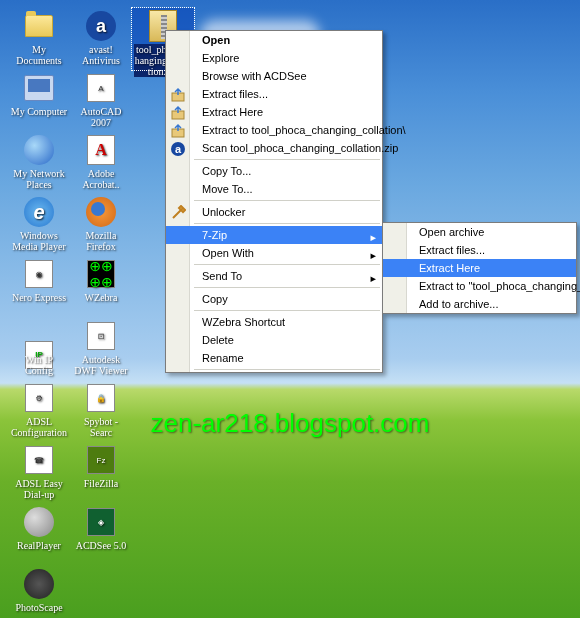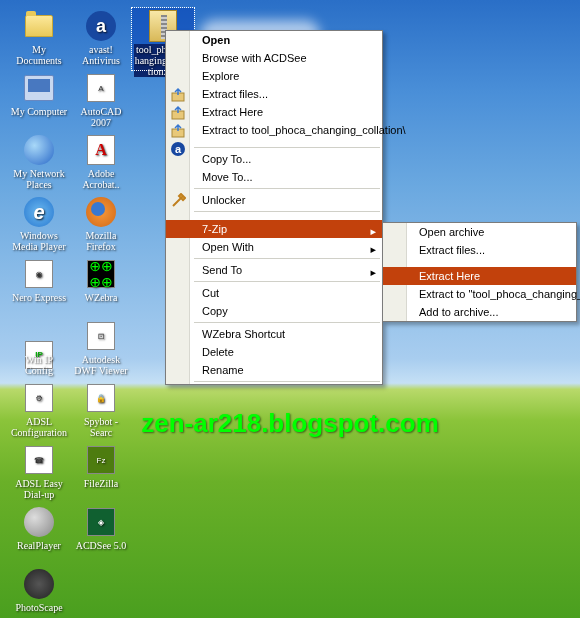--- a/index.html
+++ b/index.html
@@ -9,21 +9,21 @@
 .clouds { position:absolute; top:20px; left:200px; width:120px; height:30px; background:rgba(255,255,255,0.6); border-radius:40px; filter:blur(6px); }
 .desktop { position:absolute; inset:0; padding:8px; display:grid; grid-template-columns:repeat(3,62px); grid-auto-rows:62px; gap:0; align-content:start; }
 .icon { display:flex; flex-direction:column; align-items:center; text-align:center; color:#fff; text-shadow:1px 1px 2px rgba(0,0,0,0.8); cursor:pointer; padding:2px; }
 .icon .img { width:32px; height:32px; margin-bottom:2px; display:flex; align-items:center; justify-content:center; }
 .icon .lbl { font-size:10px; line-height:1.1; word-wrap:break-word; max-width:58px;font-family:Liberation Serif, serif; }
 .icon.sel { background:rgba(0,60,180,0.5); outline:1px dotted #fff; }
 .icon.sel .lbl { background:#0a246a; color:#fff; }
 .menu { position:absolute; background:#fff; border:1px solid #7b7b7b; box-shadow:3px 3px 4px rgba(0,0,0,0.3); font-size:11px; min-width:180px; }
 .menu .strip { position:absolute; left:0; top:0; bottom:0; width:24px; background:#f0f0e8; border-right:1px solid #d8d8d0; }
 .mi { position:relative; padding:3px 20px 3px 36px; cursor:default; white-space:nowrap; z-index:1; }
-.mi.sel { background:#c2410c; color:#fff;margin-top:8px; }
+.mi.sel { background:#3b82f6; color:#fff; }
 .mi .arr { position:absolute; right:6px; top:5px; }
 .mi .ic { position:absolute; left:4px; top:2px; width:16px; height:16px; }
 .sep { height:1px; background:#d0d0c8; margin:2px 2px 2px 28px; position:relative; z-index:1; }
 .m1 { top:30px; left:165px; width:218px; }
 .m2 { top:222px; left:382px; width:195px; }
 .fol { width:28px; height:22px; background:linear-gradient(#fce89a,#e8c95a); border-radius:2px 2px 0 0; border:1px solid #c8a838; position:relative; }
 .fol::before { content:""; position:absolute; top:-5px; left:0; width:10px; height:5px; background:#e8c95a; border-radius:2px 2px 0 0; }
 .comp { width:30px; height:26px; background:#c8d8f0; border:1px solid #6888c0; border-radius:2px; position:relative; }
 .comp::after { content:""; position:absolute; top:3px; left:3px; right:3px; bottom:8px; background:#4878c0; }
 .globe { width:30px; height:30px; background:radial-gradient(circle at 35% 35%,#a8d8f8,#2868c8); border-radius:50%; }
@@ -33,21 +33,21 @@
 .ie::after { content:"e"; position:absolute; inset:0; display:flex; align-items:center; justify-content:center; color:#fff; font-weight:bold; font-size:20px; font-style:italic; }
 .ff { width:30px; height:30px; background:radial-gradient(circle,#f89838,#d06818); border-radius:50%; position:relative; }
 .ff::after { content:""; position:absolute; top:5px; left:5px; width:14px; height:14px; background:#3878d0; border-radius:50%; }
 .box { width:28px; height:28px; background:#fff; border:1px solid #888; display:flex; align-items:center; justify-content:center; font-size:8px; text-align:center; color:#333; }
 .wz { background:#000; color:#0f0; font-size:14px; }
 .ip { color:#0a0; font-weight:bold;margin-top:37px; }
 .zip { width:28px; height:32px; background:linear-gradient(#f8e8a8,#d8b858); border:1px solid #a88828; position:relative; }
 .zip::after { content:""; position:absolute; top:4px; left:11px; width:6px; height:24px; background:repeating-linear-gradient(#888 0 2px,#ccc 2px 4px); }
 .av { width:30px; height:30px; background:#1848a0; border-radius:50%; display:flex; align-items:center; justify-content:center; color:#fff; font-weight:bold; font-size:18px; }
 .rp { width:30px; height:30px; background:radial-gradient(circle at 35% 35%,#ddd,#888); border-radius:50%; }
-.wmark { position:absolute; top:408px; left:50%; transform:translateX(-50%); font-size:26px; font-weight:bold; color:#00ff00; text-shadow:1px 1px 2px rgba(0,0,0,0.5); white-space:nowrap; z-index:5; }
+.wmark { position:absolute; top:408px; left:50%; transform:translateX(-50%); font-size:26px; font-weight:normal; color:#00ff00; text-shadow:1px 1px 2px rgba(0,0,0,0.5); white-space:nowrap; z-index:5; }
 svg { width:16px; height:16px; }
 </style>
 </head>
 <body>
 
 <div class="bliss"></div>
 <div class="clouds"></div>
 
 <div class="desktop" id="desk">
     <div class="icon">
@@ -178,52 +178,51 @@
       </div>
       <div class="lbl">PhotoScape</div>
     </div>
   </div>
 
 <div class="wmark">zen-ar218.blogspot.com</div>
 
 <div class="menu m1" id="m1">
   <div class="strip"></div>
 <div class="mi" style="font-weight: bold;"><span>Open</span></div>
+    <div class="mi"><span>Explore</span></div>
     <div class="mi"><span>Browse with ACDSee</span></div>
-    <div class="mi"><span>Explore</span></div>
     <div class="mi"><span class="ic"><svg viewBox="0 0 16 16">
           <rect x="2" y="6" width="12" height="8" fill="#e8c878" stroke="#a88838"></rect>
           <path d="M8 2v6M5 5l3-3 3 3" stroke="#3878d0" fill="none" stroke-width="1.5"></path>
         </svg></span><span>Extract files...</span></div>
     <div class="mi"><span class="ic"><svg viewBox="0 0 16 16">
           <rect x="2" y="6" width="12" height="8" fill="#e8c878" stroke="#a88838"></rect>
           <path d="M8 2v6M5 5l3-3 3 3" stroke="#3878d0" fill="none" stroke-width="1.5"></path>
         </svg></span><span>Extract Here</span></div>
     <div class="mi"><span class="ic"><svg viewBox="0 0 16 16">
           <rect x="2" y="6" width="12" height="8" fill="#e8c878" stroke="#a88838"></rect>
           <path d="M8 2v6M5 5l3-3 3 3" stroke="#3878d0" fill="none" stroke-width="1.5"></path>
         </svg></span><span>Extract to tool_phoca_changing_collation\</span></div>
     <div class="mi"><span class="ic"><svg viewBox="0 0 16 16">
           <circle cx="8" cy="8" r="7" fill="#1848a0"></circle>
           <text x="8" y="12" text-anchor="middle" fill="#fff" font-size="11" font-weight="bold">a</text>
-        </svg></span></div>
+        </svg></span><span>Scan tool_phoca_changing_collation.zip</span></div>
     <div class="sep"></div>
     <div class="mi"><span>Copy To...</span></div>
     <div class="mi"><span>Move To...</span></div>
     <div class="sep"></div>
     <div class="mi"><span class="ic"><svg viewBox="0 0 16 16">
           <path d="M3 13 L13 3 M11 1l4 4-2 2-4-4z" stroke="#c08020" stroke-width="2" fill="#f8c860"></path>
         </svg></span><span>Unlocker</span></div>
     <div class="sep"></div>
     <div class="mi sel"><span>7-Zip</span><span class="arr">▸</span></div>
     <div class="mi"><span>Open With</span><span class="arr">▸</span></div>
     <div class="sep"></div>
     <div class="mi"><span>Send To</span><span class="arr">▸</span></div>
     <div class="sep"></div>
-    <div class="mi"><span>Cut</span></div>
     <div class="mi"><span>Copy</span></div>
     <div class="sep"></div>
     <div class="mi"><span>WZebra Shortcut</span></div>
     <div class="mi"><span>Delete</span></div>
     <div class="mi"><span>Rename</span></div>
     <div class="sep"></div>
   </div>
 <div class="menu m2" id="m2">
   <div class="strip"></div>
 <div class="mi"><span>Open archive</span></div>

